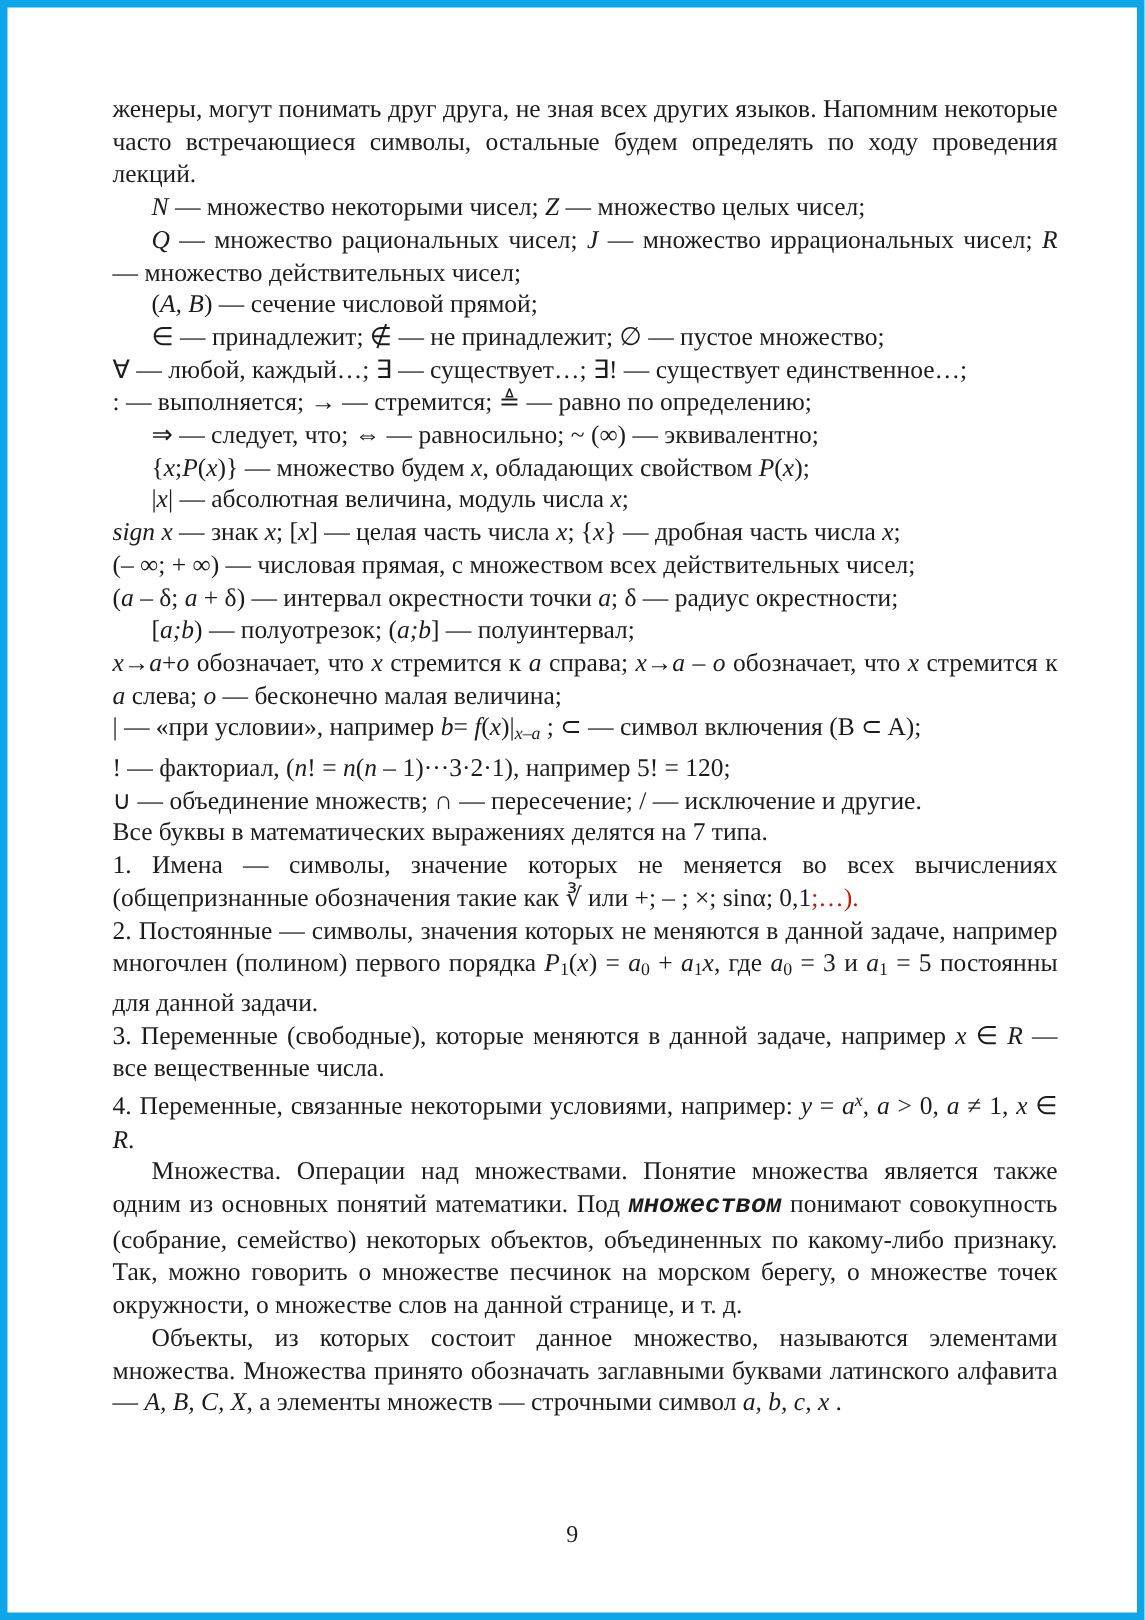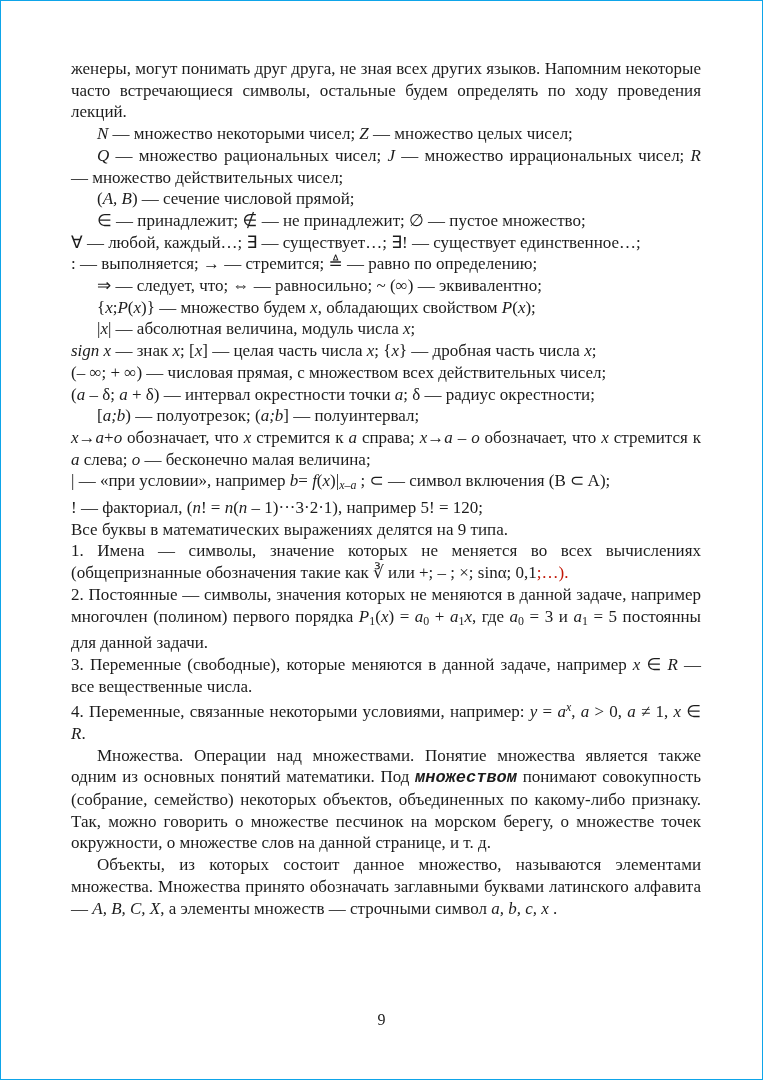--- a/index.html
+++ b/index.html
@@ -6,21 +6,21 @@
   html, body { margin: 0; padding: 0; }
   body {
     width: 763px; height: 1080px;
     background: #f2f2f2;
     font-family: "Liberation Serif", serif;
   }
   .page {
     position: relative;
     width: 763px; height: 1080px;
     background: #ffffff;
-    border: 1px solid #0ea5e9;
+    border: 5px solid #0ea5e9;
     overflow: hidden;
   }
   .content {
     position: absolute;
     top: 57px; left: 70px; width: 630px;
     color: #1c1c1c;
     font-size: 17px;
     line-height: 21.7px;
     text-align: justify;
   }
@@ -56,21 +56,22 @@
       <p class="para indent"><span>⇒ — следует, что;  ⇔ — равносильно;  ~ (∞) — эквивалентно;</span></p>
       <p class="para indent"><span>{</span><span class="i">x</span><span>;</span><span class="i">P</span><span>(</span><span class="i">x</span><span>)} — множество будем </span><span class="i">x</span><span>, обладающих свойством </span><span class="i">P</span><span>(</span><span class="i">x</span><span>);</span></p>
       <p class="para indent"><span>|</span><span class="i">x</span><span>| — абсолютная величина, модуль числа </span><span class="i">x</span><span>;</span></p>
       <p class="para"><span class="i">sign x</span><span> — знак </span><span class="i">x</span><span>;  [</span><span class="i">x</span><span>] — целая часть числа  </span><span class="i">x</span><span>;  {</span><span class="i">x</span><span>} — дробная часть числа </span><span class="i">x</span><span>;</span></p>
       <p class="para"><span>(– ∞; + ∞) — числовая прямая, с множеством всех действительных чисел;</span></p>
       <p class="para"><span>(</span><span class="i">a</span><span> – δ; </span><span class="i">a</span><span> + δ) — интервал окрестности точки </span><span class="i">a</span><span>; δ —  радиус окрестности;</span></p>
       <p class="para indent"><span>[</span><span class="i">a;b</span><span>) — полуотрезок;  (</span><span class="i">a;b</span><span>] — полуинтервал;</span></p>
       <p class="para"><span class="i">x</span><span>→</span><span class="i">a</span><span>+</span><span class="i">o</span><span> обозначает, что </span><span class="i">x</span><span> стремится к </span><span class="i">a</span><span> справа;  </span><span class="i">x</span><span>→</span><span class="i">a</span><span> – </span><span class="i">o</span><span> обозначает, что </span><span class="i">x</span><span> стремится к </span><span class="i">a</span><span> слева; </span><span class="i">o</span><span> — бесконечно малая величина;</span></p>
       <p class="para"><span>| — «при условии», например </span><span class="i">b</span><span>= </span><span class="i">f</span><span>(</span><span class="i">x</span><span>)|</span><span class="i sub">x–a</span><span> ;  ⊂ — символ включения (B ⊂ A);</span></p>
       <p class="para"><span>! — факториал, (</span><span class="i">n</span><span>! = </span><span class="i">n</span><span>(</span><span class="i">n</span><span> – 1)···3·2·1), например 5! = 120;</span></p>
-      <p class="para"><span>Все буквы в математических выражениях делятся на 9 типа.</span></p>
+      <p class="para"><span>∪ — объединение множеств; ∩ — пересечение; / — исключение и другие.</span></p>
+      <p class="para"><span>Все буквы в математических выражениях делятся на 7 типа.</span></p>
       <p class="para"><span>1. Имена — символы, значение которых не меняется во всех вычислениях (общепризнанные обозначения такие как  ∛  или +;  – ;  ×; sinα;  0,1</span><span class="r">;…).</span></p>
       <p class="para"><span>2. Постоянные — символы, значения которых не меняются в данной задаче, например многочлен (полином) первого порядка </span><span class="i">P</span><span class="sub">1</span><span>(</span><span class="i">x</span><span>) = </span><span class="i">a</span><span class="sub">0</span><span> + </span><span class="i">a</span><span class="sub">1</span><span class="i">x</span><span>, где </span><span class="i">a</span><span class="sub">0</span><span> = 3  и  </span><span class="i">a</span><span class="sub">1</span><span> = 5 постоянны для данной задачи.</span></p>
       <p class="para"><span>3. Переменные (свободные), которые меняются в данной задаче, например </span><span class="i">x</span><span> ∈ </span><span class="i">R</span><span> —  все вещественные числа.</span></p>
       <p class="para"><span>4. Переменные, связанные некоторыми условиями, например:  </span><span class="i">y</span><span> = </span><span class="i">a</span><span class="i sup">x</span><span>, </span><span class="i">a</span><span> &gt; 0, </span><span class="i">a</span><span> ≠ 1,  </span><span class="i">x</span><span> ∈ </span><span class="i">R</span><span>.</span></p>
       <p class="para indent"><span class="b">Множества. Операции над множествами.</span><span> Понятие множества является также одним из основных понятий математики. Под </span><span class="bi">множеством</span><span> понимают совокупность (собрание, семейство) некоторых объектов, объединенных по какому-либо признаку. Так, можно говорить о множестве песчинок на морском берегу, о множестве точек окружности, о множестве слов на данной странице, и т. д.</span></p>
       <p class="para indent"><span>Объекты, из которых состоит данное множество, называются элементами множества. Множества принято обозначать заглавными буквами латинского алфавита — </span><span class="i">A, B, C, X</span><span>,  а элементы  множеств — строчными символ  </span><span class="i">a, b, c, x</span><span> .</span></p>
     </div>
   <div class="page-number">9</div>
 </div>
 

